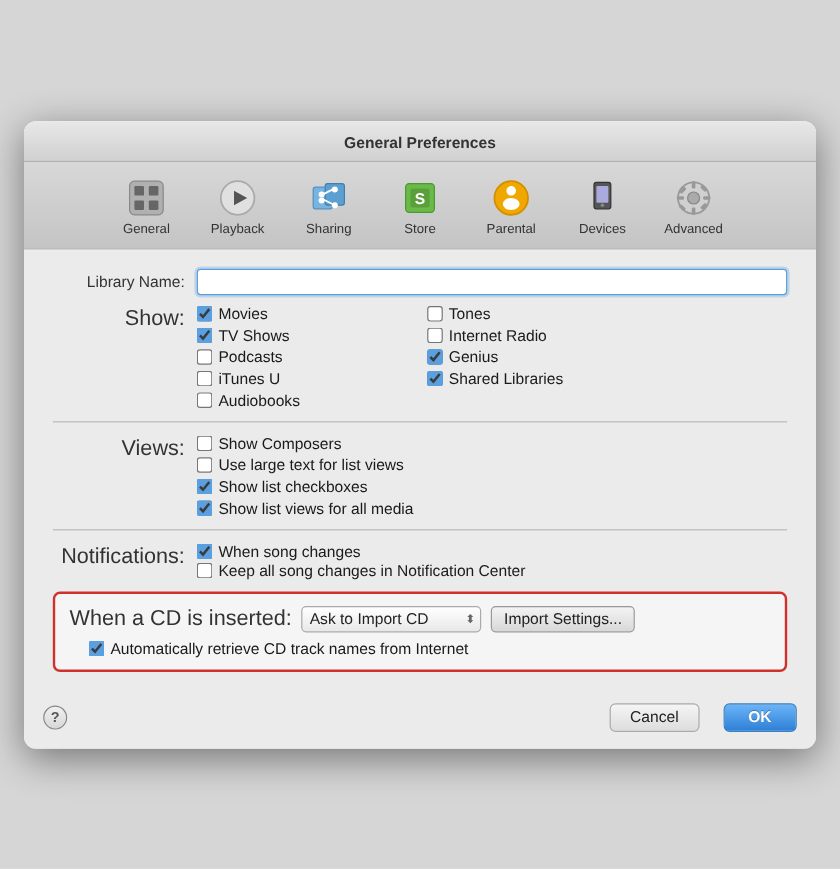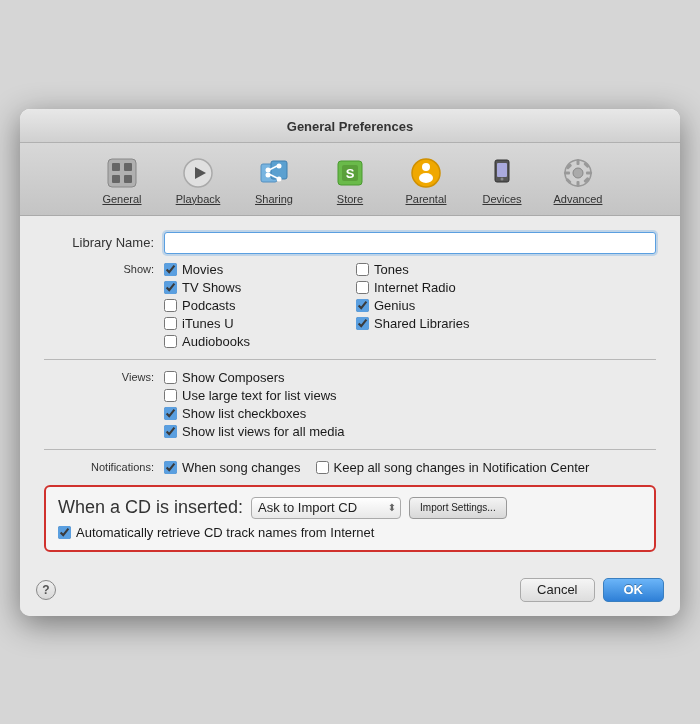--- a/index.html
+++ b/index.html
@@ -59,21 +59,20 @@
       display: flex;
       align-items: center;
       justify-content: center;
       margin-bottom: 2px;
     }
 
     .toolbar-item .label {
       font-size: 11px;
       color: #333;
       text-align: center;
-      text-decoration: underline;
     }
 
     .content {
       padding: 16px 24px 12px;
       background: #ebebeb;
     }
 
     .form-row {
       display: flex;
       align-items: center;
@@ -102,21 +101,21 @@
 
     .section-row {
       display: flex;
       margin-bottom: 2px;
     }
 
     .section-label {
       text-align: right;
       min-width: 110px;
       margin-right: 10px;
-      font-size: 11px;
+      font-size: 18px;
       color: #333;
       padding-top: 1px;
     }
 
     .checkboxes-area {
       display: flex;
       gap: 12px;
       flex: 1;
     }
 
@@ -202,21 +201,21 @@
       pointer-events: none;
       color: #666;
     }
 
     .import-btn {
       height: 22px;
       border: 1px solid #999;
       border-radius: 4px;
       background: linear-gradient(to bottom, #f4f4f4, #d8d8d8);
       padding: 0 10px;
-      font-size: 10px;
+      font-size: 13px;
       cursor: pointer;
       color: #222;
     }
 
     .footer {
       display: flex;
       align-items: center;
       justify-content: space-between;
       padding: 8px 16px 14px;
       background: #ebebeb;
@@ -232,21 +231,21 @@
       font-weight: bold;
       color: #555;
       display: flex;
       align-items: center;
       justify-content: center;
       cursor: pointer;
     }
 
     .footer-buttons {
       display: flex;
-      gap: 8px;
+      gap: 20px;
     }
 
     .cancel-btn {
       height: 24px;
       padding: 0 16px;
       border-radius: 5px;
       border: 1px solid #aaa;
       background: linear-gradient(to bottom, #f5f5f5, #ddd);
       font-size: 13px;
       cursor: pointer;
@@ -443,21 +442,21 @@
           <input type="checkbox" checked="" style="">
           <span>Show list views for all media</span>
         </div>
       </div>
     </div>
 
     <div class="divider"></div>
 
     <div class="section-row">
       <span class="section-label">Notifications:</span>
-      <div style="display:flex;flex-direction:row;gap:15px;">
+      <div style="display:flex;flex-direction:column;gap:1px;">
         <div class="check-item">
           <input type="checkbox" checked="" style="">
           <span>When song changes</span>
         </div>
         <div class="check-item">
           <input type="checkbox" style="">
           <span>Keep all song changes in Notification Center</span>
         </div>
       </div>
     </div>
@@ -469,21 +468,21 @@
           <select class="cd-select">
             <option>Ask to Import CD</option>
             <option>Import CD</option>
             <option>Begin Playing</option>
             <option>Ask Me What to Do</option>
             <option>Do Nothing</option>
           </select>
         </div>
         <button class="import-btn">Import Settings...</button>
       </div>
-      <div class="check-item" style="margin-left:0;">
+      <div class="check-item" style="margin-left:16px;">
         <input type="checkbox" checked="" style="">
         <span>Automatically retrieve CD track names from Internet</span>
       </div>
     </div>
 
   </div>
 
   <div class="footer">
     <button class="help-btn">?</button>
     <div class="footer-buttons">

